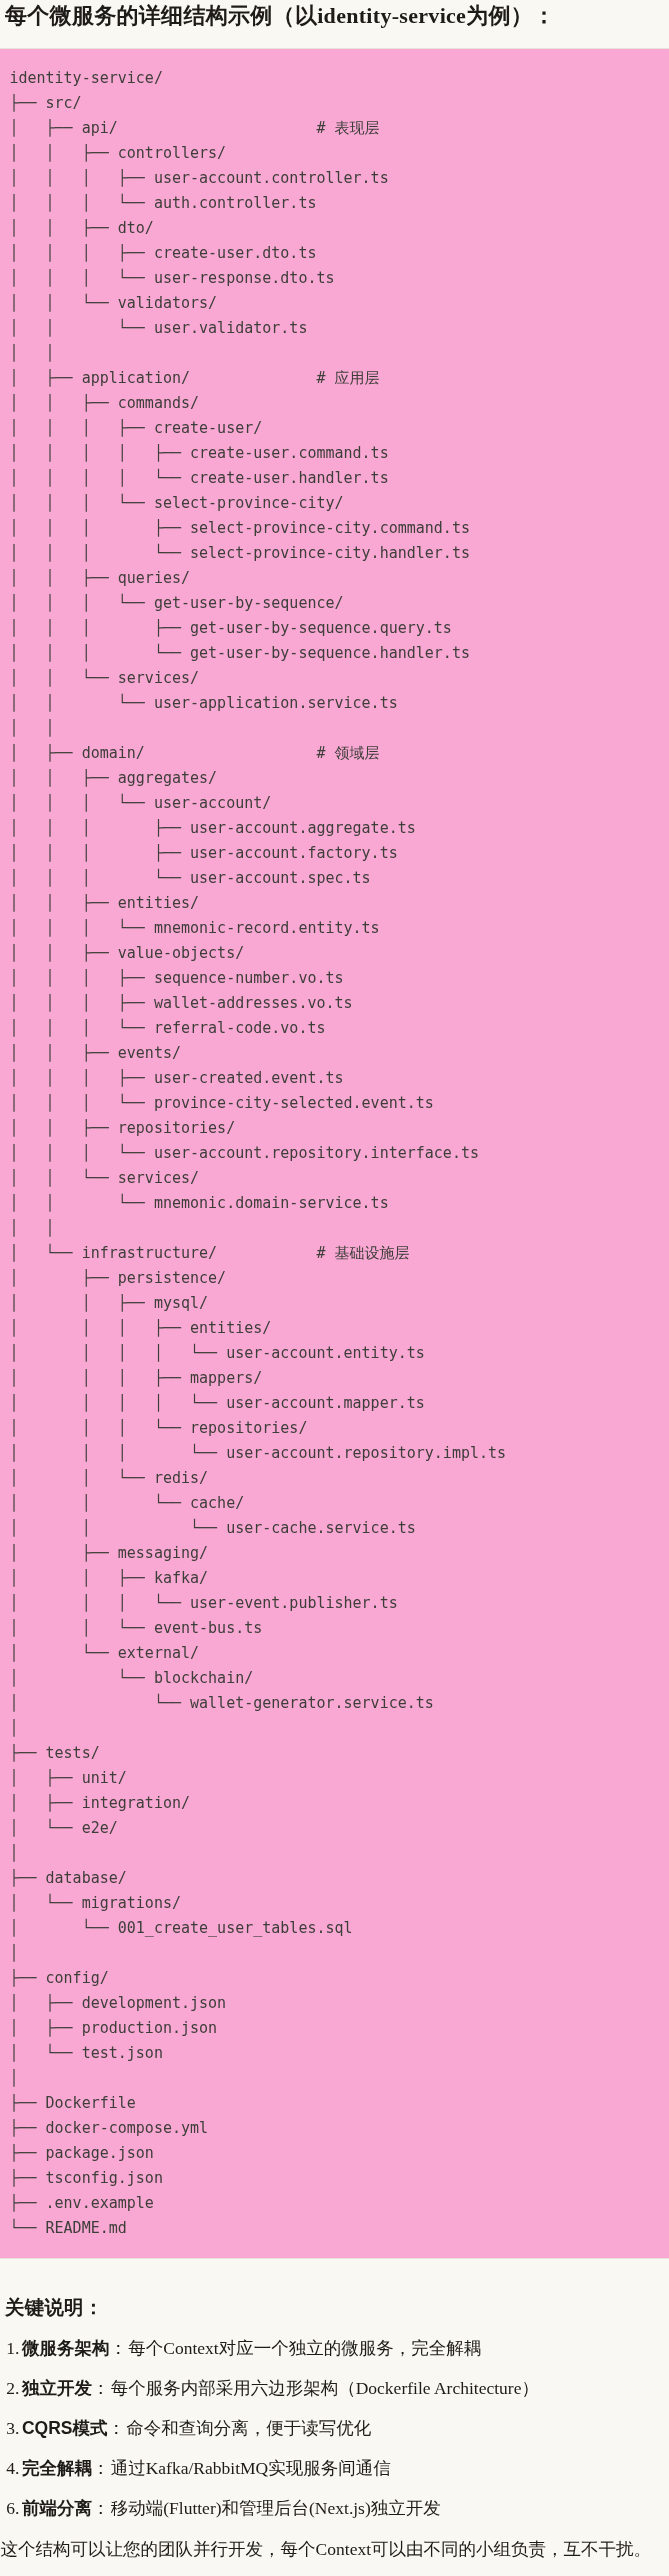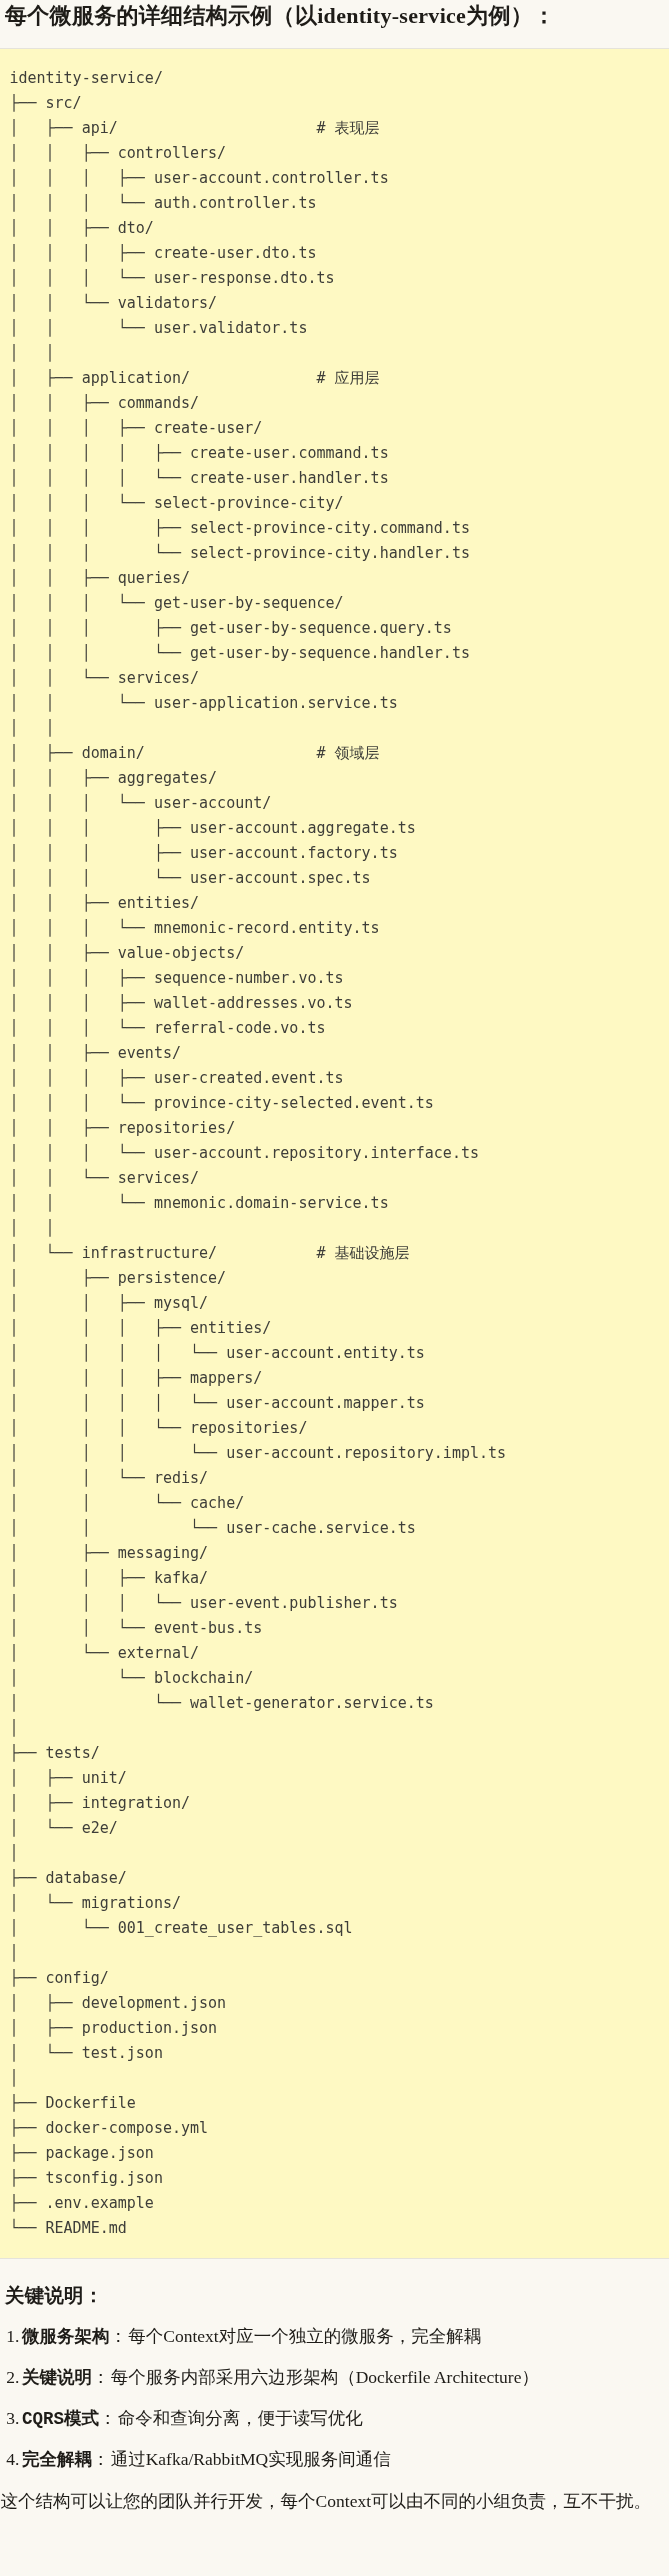--- a/index.html
+++ b/index.html
@@ -16,58 +16,58 @@
   }
   .page-title {
     font-weight: 700;
     font-size: 22px;
     line-height: 26px;
     padding: 3.1px 5px 0 5px;
     letter-spacing: 0.3px;
   }
   .code-block {
     margin-top: 19px;
-    background: #fef9c3;
+    background: #f9a8d4;
     border-top: 1.3px solid #E5E3DB;
     border-bottom: 1.3px solid #E5E3DB;
     padding: 17px 9.4px;
     overflow: hidden;
   }
   .code-block pre {
     margin: 0;
     font-family: "DejaVu Sans Mono", monospace;
     font-size: 15px;
     line-height: 25px;
     color: #3E3E39;
     white-space: pre;
   }
   .notes-heading {
     font-weight: 700;
     font-size: 19.4px;
     line-height: 26px;
-    margin: 24px 0 0 5px;
+    margin: 36px 0 0 5px;
     letter-spacing: 0.3px;
   }
   ol.notes-list {
     list-style: none;
     margin: 16.3px 0 0 0;
     padding: 0 0 0 6.3px;
   }
   ol.notes-list li {
     font-size: 17.5px;
     line-height: 22.5px;
     margin-bottom: 17.5px;
     white-space: nowrap;
   }
   .note-number {
     margin-right: 2.5px;
   }
   .note-term {
     font-weight: 700;
-    font-family: Liberation Mono, monospace;
+    font-family: Liberation Sans, sans-serif;
   }
   .note-sep {
     margin-right: 1.3px;
   }
   .footer-paragraph {
     font-size: 17.5px;
     line-height: 24px;
     margin: 15px 0 0 0;
     padding: 0 0 8.8px 0.6px;
     white-space: nowrap;
@@ -168,24 +168,27 @@
 └── README.md</pre>
 </div>
 
 <div class="notes-heading">关键说明：</div>
 
 <ol class="notes-list">
   <li>
     <span class="note-number">1.</span><span class="note-term">微服务架构</span><span class="note-sep">：</span><span class="note-text">每个Context对应一个独立的微服务，完全解耦</span>
   </li>
   <li>
-    <span class="note-number">2.</span><span class="note-term">关键说明</span><span class="note-sep">：</span><span class="note-text">每个服务内部采用六边形架构（Dockerfile Architecture）</span>
+    <span class="note-number">2.</span><span class="note-term">独立开发</span><span class="note-sep">：</span><span class="note-text">每个服务内部采用六边形架构（Dockerfile Architecture）</span>
   </li>
   <li>
     <span class="note-number">3.</span><span class="note-term">CQRS模式</span><span class="note-sep">：</span><span class="note-text">命令和查询分离，便于读写优化</span>
   </li>
   <li>
     <span class="note-number">4.</span><span class="note-term">完全解耦</span><span class="note-sep">：</span><span class="note-text">通过Kafka/RabbitMQ实现服务间通信</span>
   </li>
+  <li>
+    <span class="note-number">6.</span><span class="note-term">前端分离</span><span class="note-sep">：</span><span class="note-text">移动端(Flutter)和管理后台(Next.js)独立开发</span>
+  </li>
 </ol>
 
 <p class="footer-paragraph">这个结构可以让您的团队并行开发，每个Context可以由不同的小组负责，互不干扰。</p>
 
 
 </body></html>

